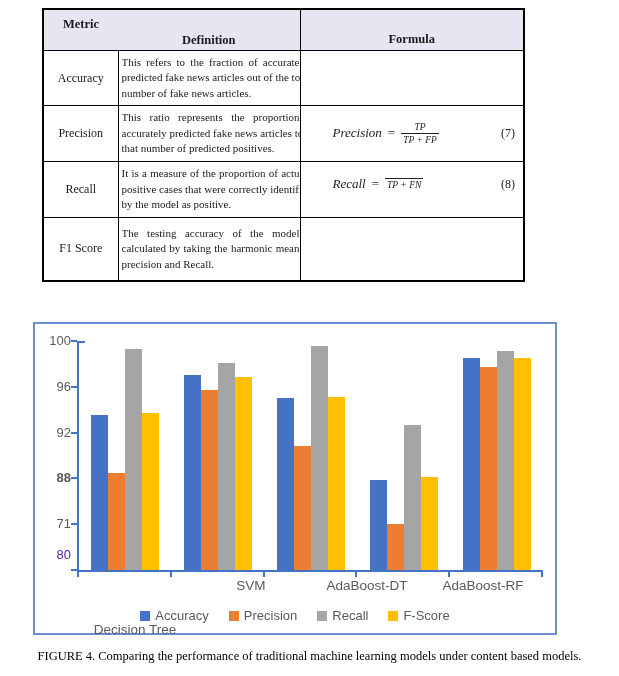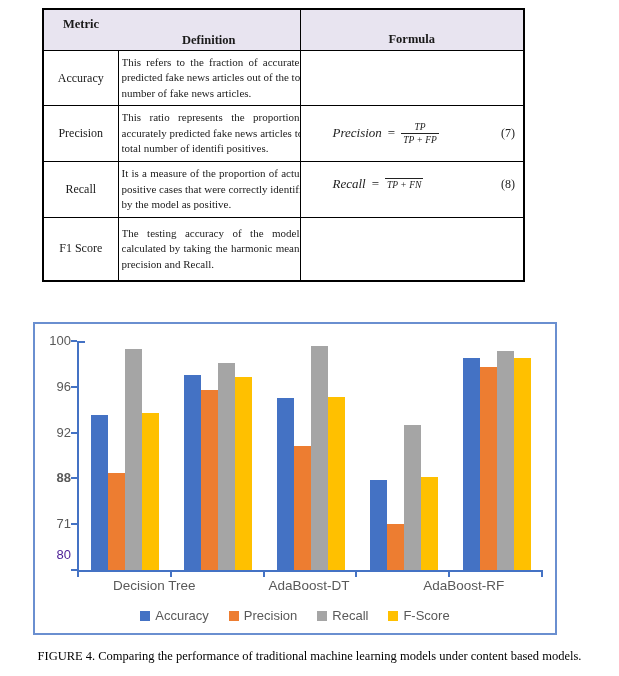--- a/index.html
+++ b/index.html
@@ -72,21 +72,21 @@
           <div class="def-line">predicted fake news articles out of the to</div>
           <div class="def-line last">number of fake news articles.</div>
         </td>
         <td class="cell-formula"></td>
       </tr>
       <tr style="height: 56px;">
         <td class="cell-metric">Precision</td>
         <td class="cell-def">
           <div class="def-line">This ratio represents the proportion</div>
           <div class="def-line">accurately predicted fake news articles to t</div>
-          <div class="def-line last">total number of identifi positives.</div>
+          <div class="def-line last">that number of predicted positives.</div>
         </td>
         <td class="cell-formula">
           <div class="fwrap">
             <span class="feq">
               <span class="fname">Precision</span>
               <span class="fequals">=</span>
               <span class="frac">
                 <span class="num">TP</span>
                 <span class="den">TP + FP</span>
               </span>
@@ -156,21 +156,22 @@
       </div>
       <div class="bar-group">
         <div class="bar" style="height: 92.5%; background: rgb(68, 114, 196);"></div>
         <div class="bar" style="height: 88.5%; background: rgb(237, 125, 49);"></div>
         <div class="bar" style="height: 95.5%; background: rgb(165, 165, 165);"></div>
         <div class="bar" style="height: 92.5%; background: rgb(255, 192, 0);"></div>
       </div>
     </div>
   <div id="y-axis"></div>
   <div class="x-labels">
-      <div class="x-label" style="color: rgb(89, 89, 89);">Decision Tree</div>
+      <div class="x-label" style="color: rgb(89, 89, 89); margin-top: 44px;">Decision Tree</div>
+      <div class="x-label" style="color: rgb(89, 89, 89);">SVM</div>
       <div class="x-label" style="color: rgb(89, 89, 89);">AdaBoost-DT</div>
       <div class="x-label" style="color: rgb(89, 89, 89);">AdaBoost-RF</div>
     </div>
   <div class="legend">
       <div class="legend-item">
         <span class="legend-swatch" style="background: rgb(68, 114, 196);"></span>
         <span class="legend-label" style="color: rgb(89, 89, 89);">Accuracy</span>
       </div>
       <div class="legend-item">
         <span class="legend-swatch" style="background: rgb(237, 125, 49);"></span>

